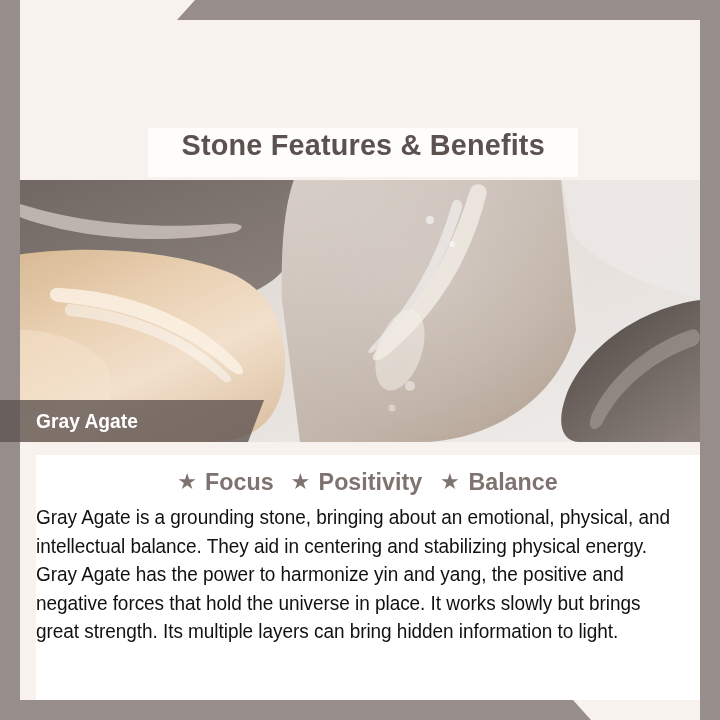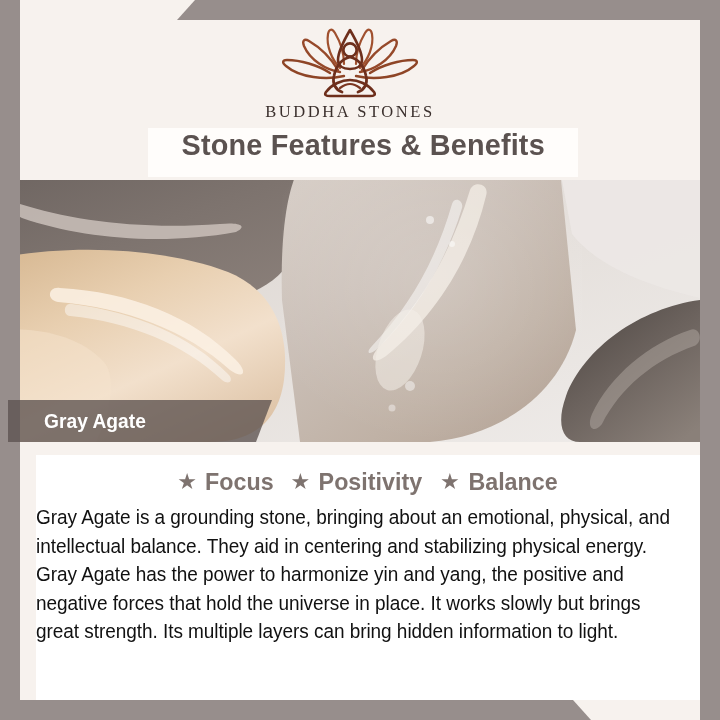--- a/index.html
+++ b/index.html
@@ -137,21 +137,21 @@
     position: absolute;
     inset: 0;
     width: 100%;
     height: 100%;
     display: block;
   }
 
   
   .name-tag {
     position: absolute;
-    left: 8px;
+    left: 0;
     top: 400px;
     width: 264px;
     height: 42px;
     background: rgba(92, 82, 79, 0.78);
     clip-path: polygon(0 0, 264px 0, 248px 42px, 0 42px);
     display: flex;
     align-items: center;
     z-index: 5;
   }
   .name-tag-text {
@@ -215,50 +215,20 @@
     letter-spacing: -0.05px;
   }
 </style>
 </head>
 <body>
 
 <div id="card">
 
   <div class="page"></div>
 
-  <div class="brand">
-    <svg class="logo-mark" viewBox="0 0 160 74" aria-hidden="true">
-      <g fill="none" stroke="#7B3520" stroke-linecap="round" stroke-linejoin="round">
-
-        <path d="M74 52 C56 56, 30 54, 16 42 C12 39, 12 36, 17 36 C30 36, 48 41, 60 49" stroke-width="2.4" stroke="#8E4526"></path>
-
-        <path d="M86 52 C104 56, 130 54, 144 42 C148 39, 148 36, 143 36 C130 36, 112 41, 100 49" stroke-width="2.4" stroke="#8E4526"></path>
-
-        <path d="M70 48 C56 46, 40 36, 34 22 C32 17, 34 14, 39 17 C51 24, 62 36, 68 46" stroke-width="2.4" stroke="#96492A"></path>
-
-        <path d="M90 48 C104 46, 120 36, 126 22 C128 17, 126 14, 121 17 C109 24, 98 36, 92 46" stroke-width="2.4" stroke="#96492A"></path>
-
-        <path d="M70 44 C62 36, 56 22, 58 10 C59 5, 62 4, 65 9 C71 19, 74 31, 74 40" stroke-width="2.2" stroke="#A0502E"></path>
-
-        <path d="M90 44 C98 36, 104 22, 102 10 C101 5, 98 4, 95 9 C89 19, 86 31, 86 40" stroke-width="2.2" stroke="#A0502E"></path>
-
-        <path d="M80 6 C73 18, 68 28, 68 36 C68 42, 73 45, 80 45 C87 45, 92 42, 92 36 C92 28, 87 18, 80 6 Z" stroke-width="2.6" stroke="#6E2F1C"></path>
-
-        <circle cx="80" cy="26" r="6.6" stroke-width="2.6" stroke="#6E2F1C"></circle>
-
-        <path d="M80 33 C72 35, 66 42, 64 52 C62 60, 66 66, 72 68" stroke-width="2.8" stroke="#6E2F1C"></path>
-        <path d="M80 33 C88 35, 94 42, 96 52 C98 60, 94 66, 88 68" stroke-width="2.8" stroke="#6E2F1C"></path>
-
-        <path d="M56 68 C62 60, 72 56, 80 56 C88 56, 98 60, 104 68 C106 71, 104 72, 100 72 L60 72 C56 72, 54 71, 56 68 Z" stroke-width="2.6" stroke="#6E2F1C"></path>
-
-        <path d="M70 64 C74 61, 78 60, 80 60 C82 60, 86 61, 90 64" stroke-width="2.2" stroke="#7B3520"></path>
-      </g>
-    </svg>
-    <div class="brand-name">BUDDHA STONES</div>
-  </div>
 
   <div class="title-banner">
     <span class="title-text">Stone Features &amp; Benefits</span>
   </div>
 
   <div class="photo">
     <svg class="photo-canvas" viewBox="0 0 700 262" preserveAspectRatio="none" aria-hidden="true">
       <defs>
         <linearGradient id="bgGrad" x1="0" y1="0" x2="1" y2="1">
           <stop offset="0" stop-color="#d9d2cd"></stop>

